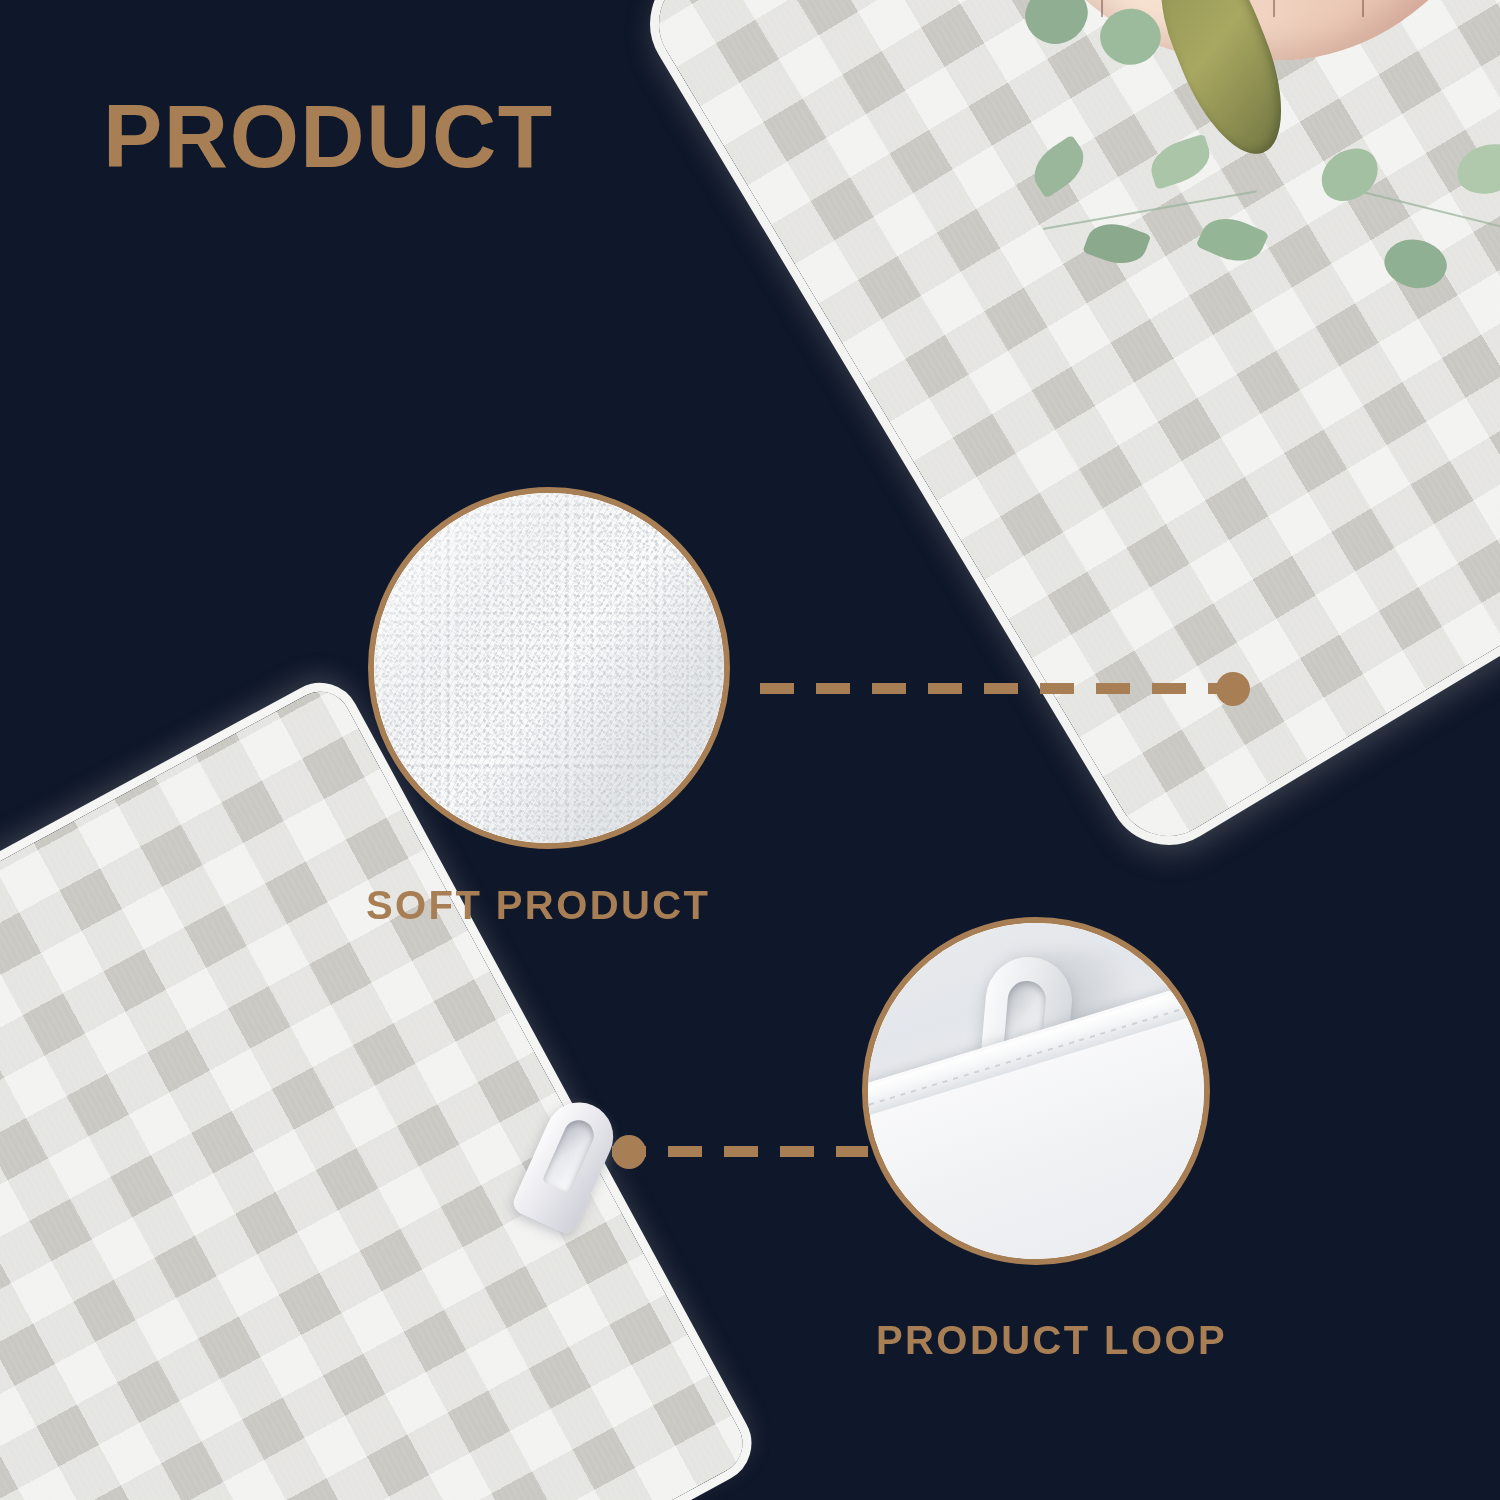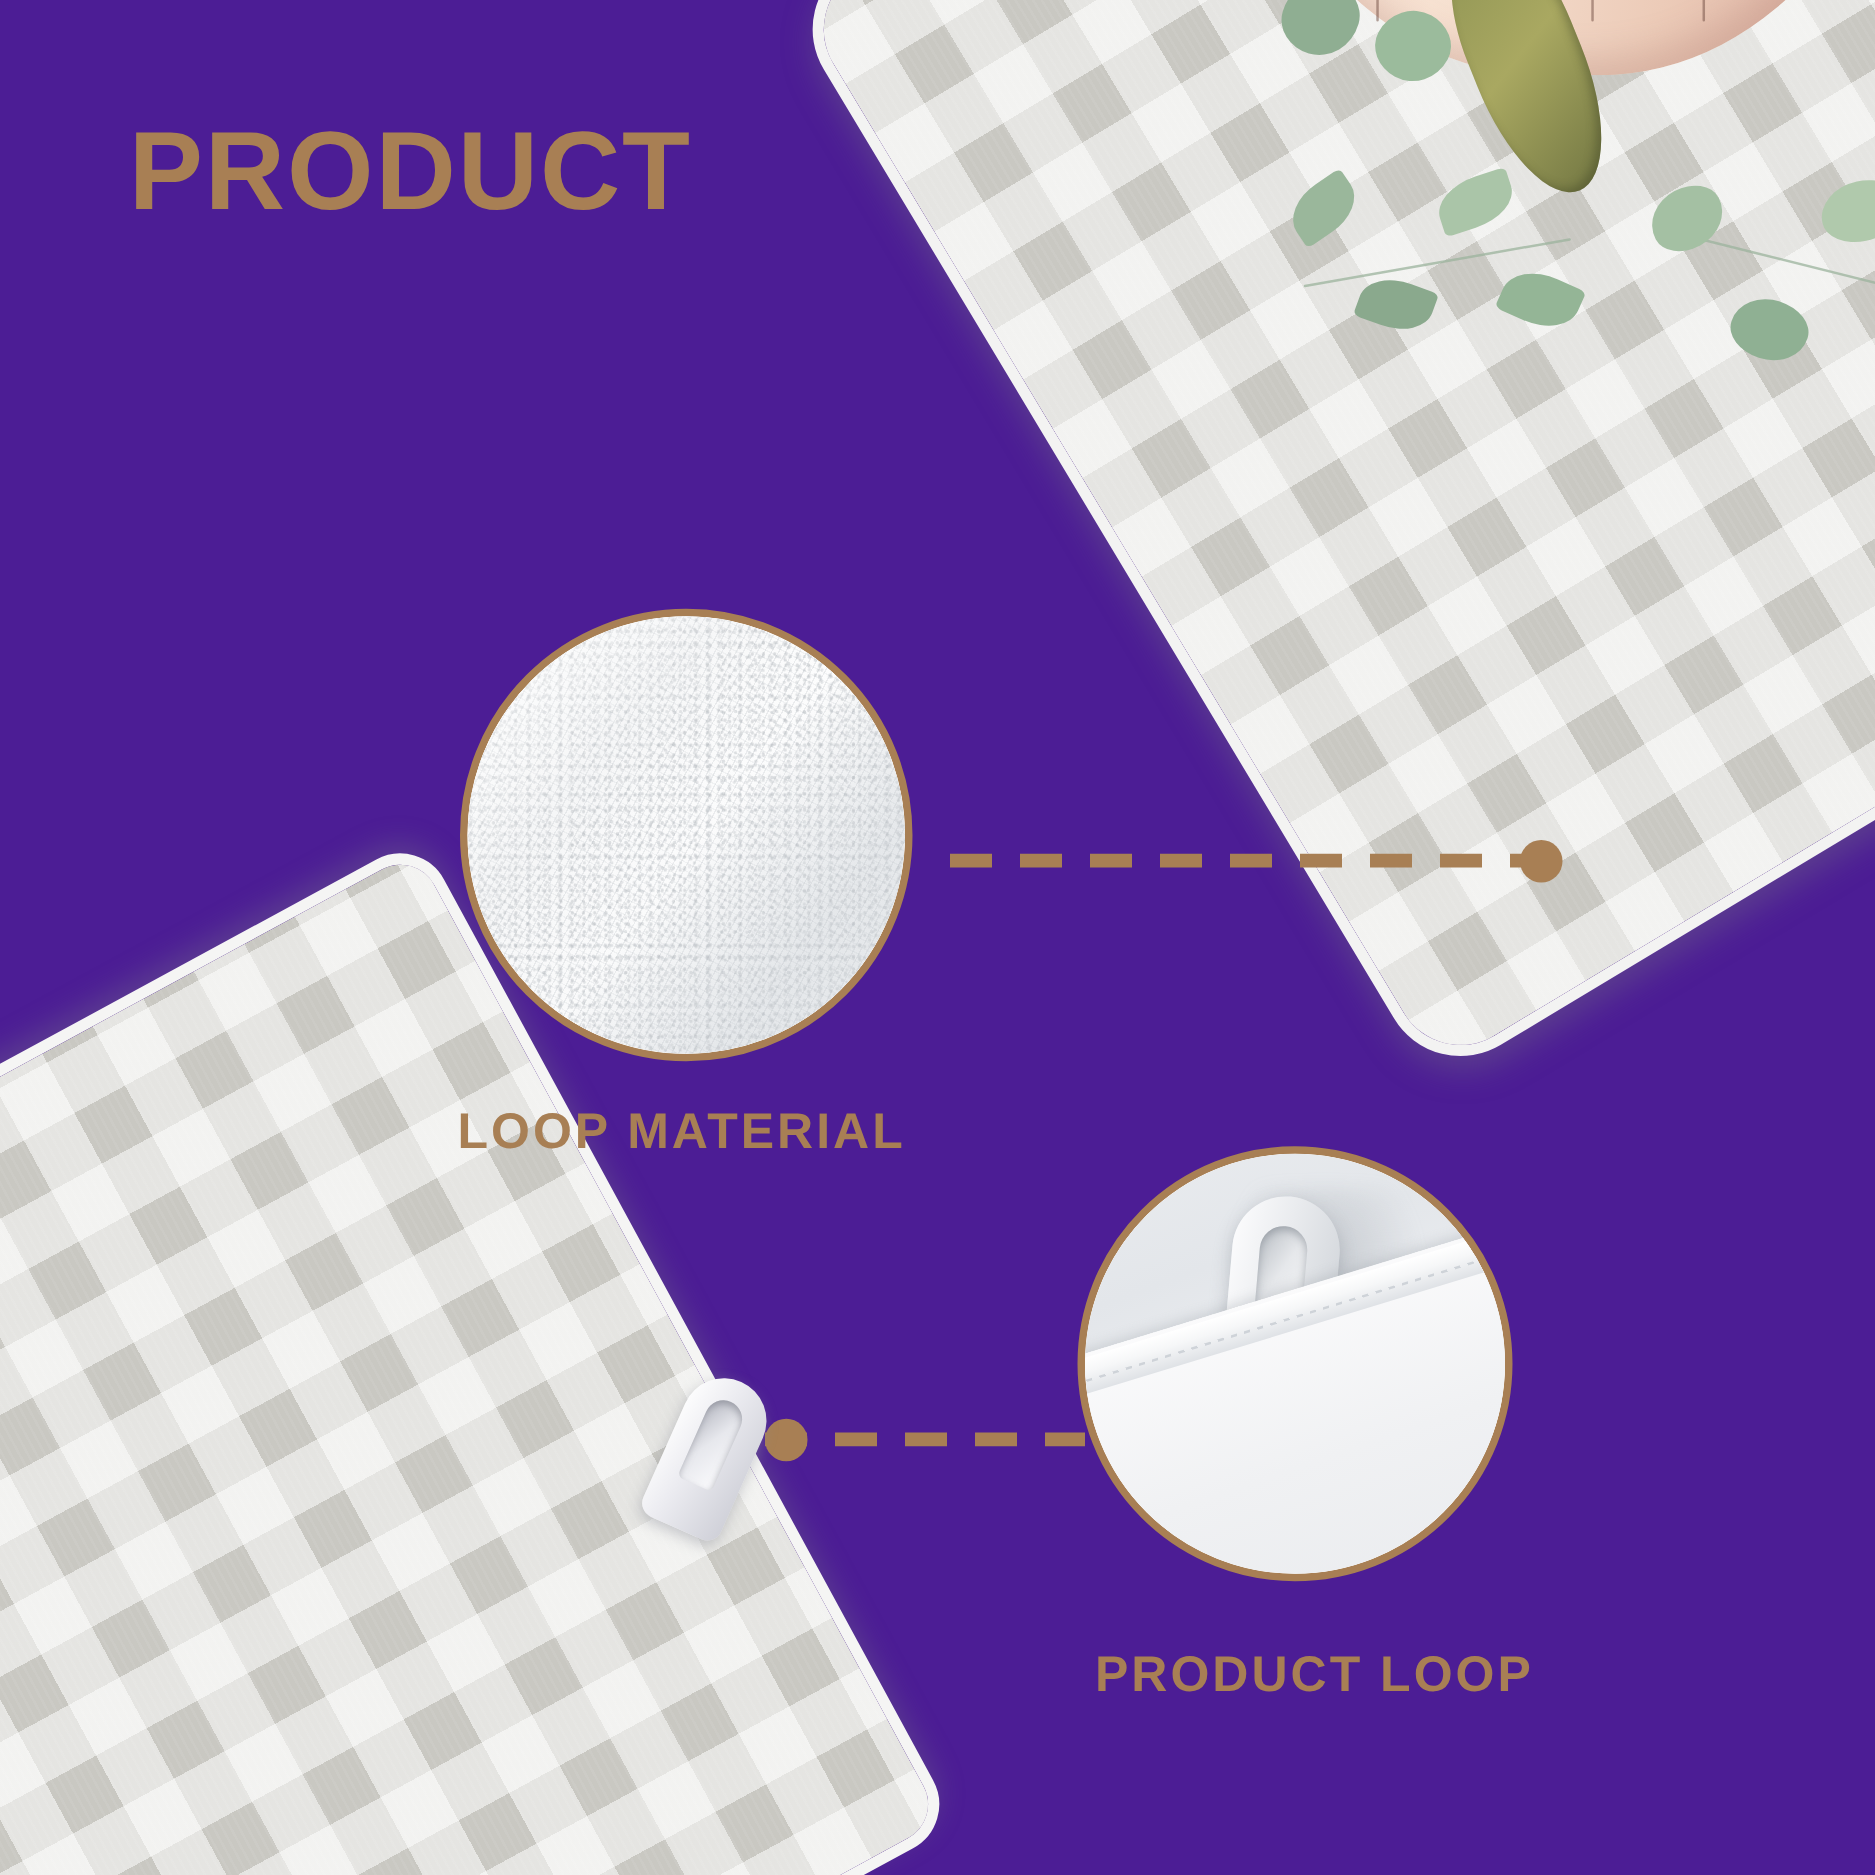--- a/index.html
+++ b/index.html
@@ -1,21 +1,21 @@
 <!DOCTYPE html>
 <html><head>
 <meta charset="utf-8">
 <style>
   html,body{margin:0;padding:0;background:#ffffff;}
   body{
     width:1500px;height:1500px;position:relative;overflow:hidden;
     font-family:"Liberation Sans", sans-serif;
     background:#ffffff;
   }
-  .stage{position:absolute;inset:0;width:1500px;height:1500px;overflow:hidden;background:#4c1d95;}
+  .stage{position:absolute;inset:0;width:1500px;height:1500px;overflow:hidden;background:#0f172a;}
 
   
   .headline{position:absolute;left:103px;top:92px;width:780px;}
   .title-line{
     color:#a87f54;font-weight:bold;font-size:89px;line-height:0.99;
     letter-spacing:1.5px;white-space:nowrap;
     font-family:"Liberation Sans", sans-serif;
   }
   .title-line.l2{margin-top:22px;}
   .subtitle{
@@ -289,21 +289,21 @@
     <div class="line"></div>
     <div class="dot"></div>
   </div>
 
   <div class="circle c-soft">
     <div class="inner">
       <div class="terry"></div>
       <div class="terry-shade"></div>
     </div>
   </div>
-  <div class="label lbl-soft">LOOP MATERIAL</div>
+  <div class="label lbl-soft">SOFT PRODUCT</div>
 
   <div class="circle c-loop">
     <div class="inner">
       <div class="loopscene">
         <div class="bg-upper"></div>
         <div class="shadow"></div>
         <div class="tab">
           <div class="outer"></div>
           <div class="hole"></div>
         </div>

